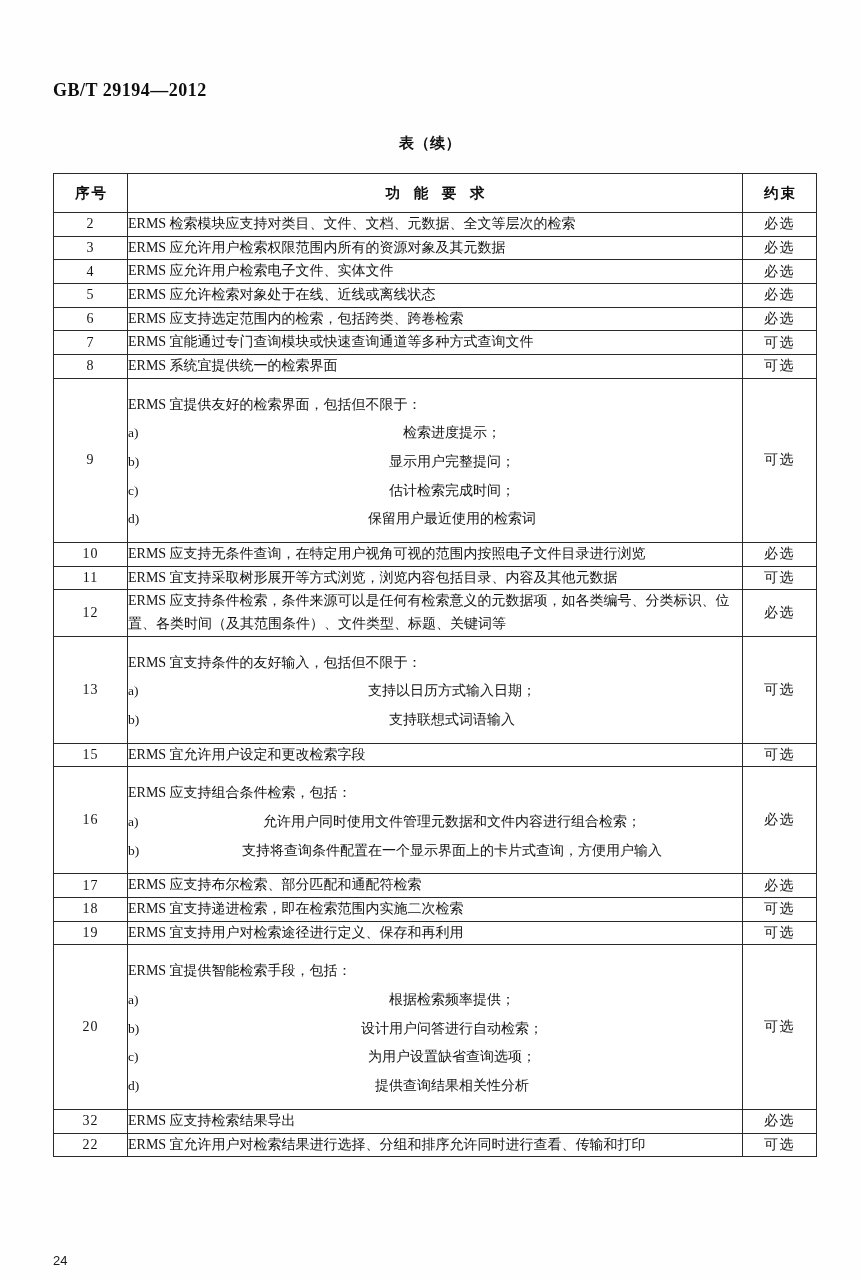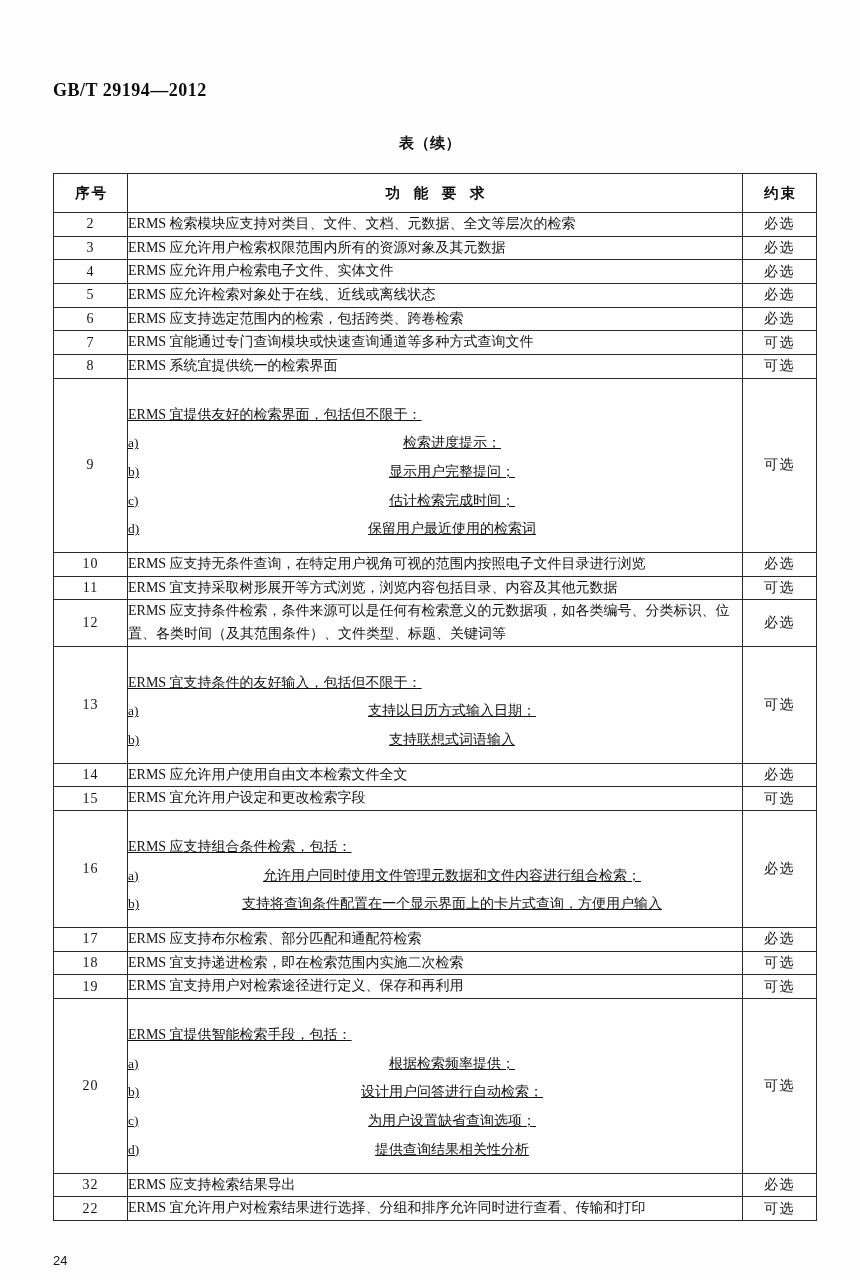--- a/index.html
+++ b/index.html
@@ -131,21 +131,21 @@
     flex: 0 0 34px;
     font-family: "Liberation Serif", "DejaVu Serif", serif;
     font-size: 13.5px;
   }
   ul.sublist li .tx {
     flex: 1 1 auto;
     text-align: center;
   }
 
   
-  tr.tall td.req { padding-top: 25px; padding-bottom: 11px; text-decoration: underline; }
+  tr.tall td.req { padding-top: 15px; padding-bottom: 11px; }
   tr.tall td.no, tr.tall td.con { padding: 0 2px; }
 
   
   .page-number {
     position: absolute;
     left: 53px;
     top: 1253px;
     font-size: 13px;
     font-family: Liberation Sans, sans-serif;
     color: #1a1a1a;
@@ -288,27 +288,20 @@
                 </li>
                 <li>
                   <span class="mk">b)</span>
                   <span class="tx">支持联想式词语输入</span>
                 </li>
               </ul>
             </td>
             <td class="con">可选</td>
           </tr>
           <tr>
-            <td class="no">14</td>
-            <td class="req">
-              <span class="lead">ERMS 应允许用户使用自由文本检索文件全文</span>
-            </td>
-            <td class="con">必选</td>
-          </tr>
-          <tr>
             <td class="no">15</td>
             <td class="req">
               <span class="lead">ERMS 宜允许用户设定和更改检索字段</span>
             </td>
             <td class="con">可选</td>
           </tr>
           <tr class="tall">
             <td class="no">16</td>
             <td class="req">
               <span class="lead">ERMS 应支持组合条件检索，包括：</span>

